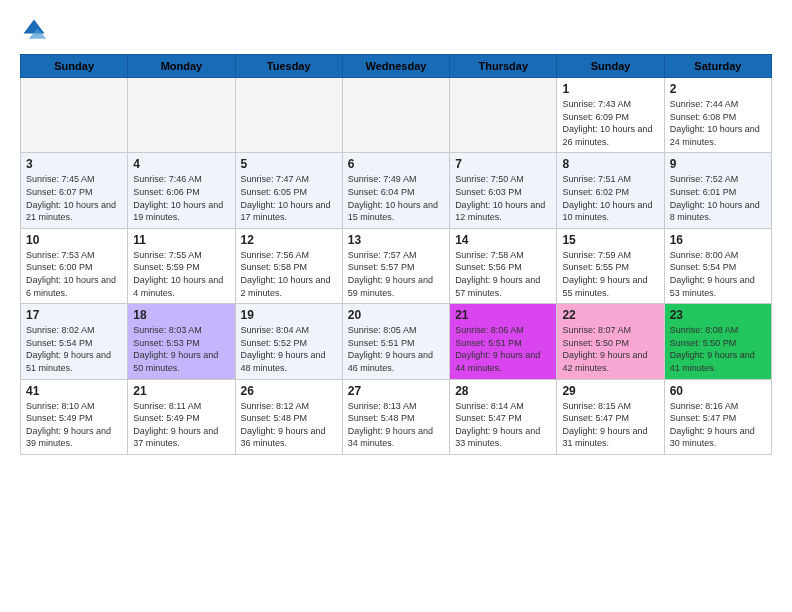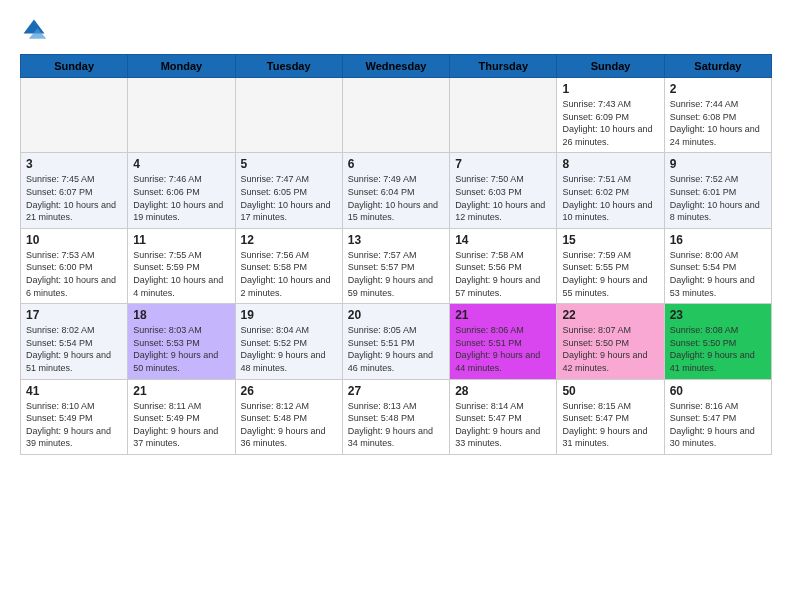--- a/index.html
+++ b/index.html
@@ -254,21 +254,21 @@
           </td>
           <td>
             <span class="day-number">27</span>
             <div class="day-info">Sunrise: 8:13 AM<br>Sunset: 5:48 PM<br>Daylight: 9 hours and 34 minutes.</div>
           </td>
           <td>
             <span class="day-number">28</span>
             <div class="day-info">Sunrise: 8:14 AM<br>Sunset: 5:47 PM<br>Daylight: 9 hours and 33 minutes.</div>
           </td>
           <td>
-            <span class="day-number">50</span>
+            <span class="day-number">29</span>
             <div class="day-info">Sunrise: 8:15 AM<br>Sunset: 5:47 PM<br>Daylight: 9 hours and 31 minutes.</div>
           </td>
           <td>
             <span class="day-number">60</span>
             <div class="day-info">Sunrise: 8:16 AM<br>Sunset: 5:47 PM<br>Daylight: 9 hours and 30 minutes.</div>
           </td>
         </tr>
       </tbody>
   </table>
 </div>

